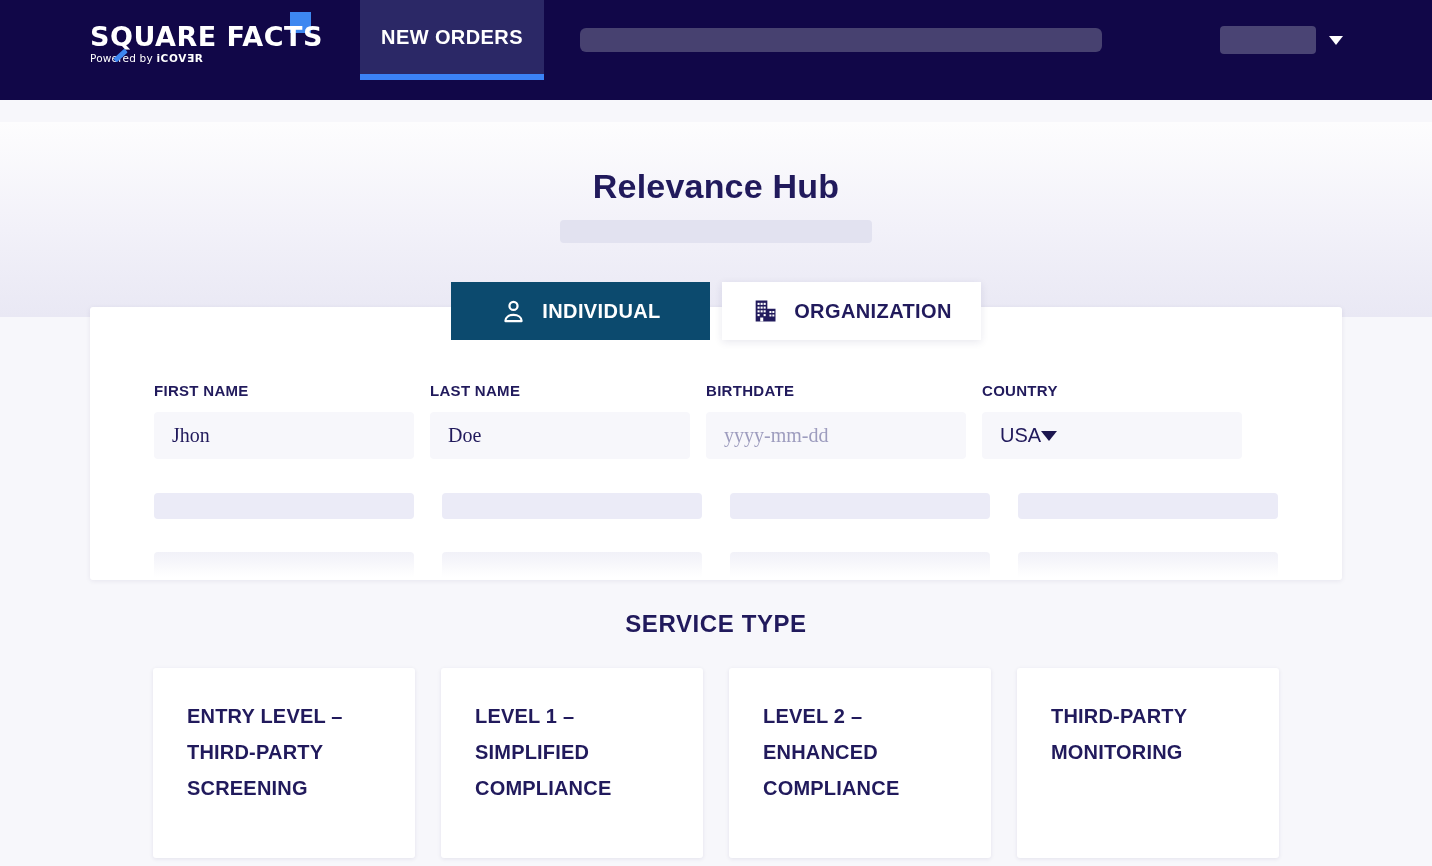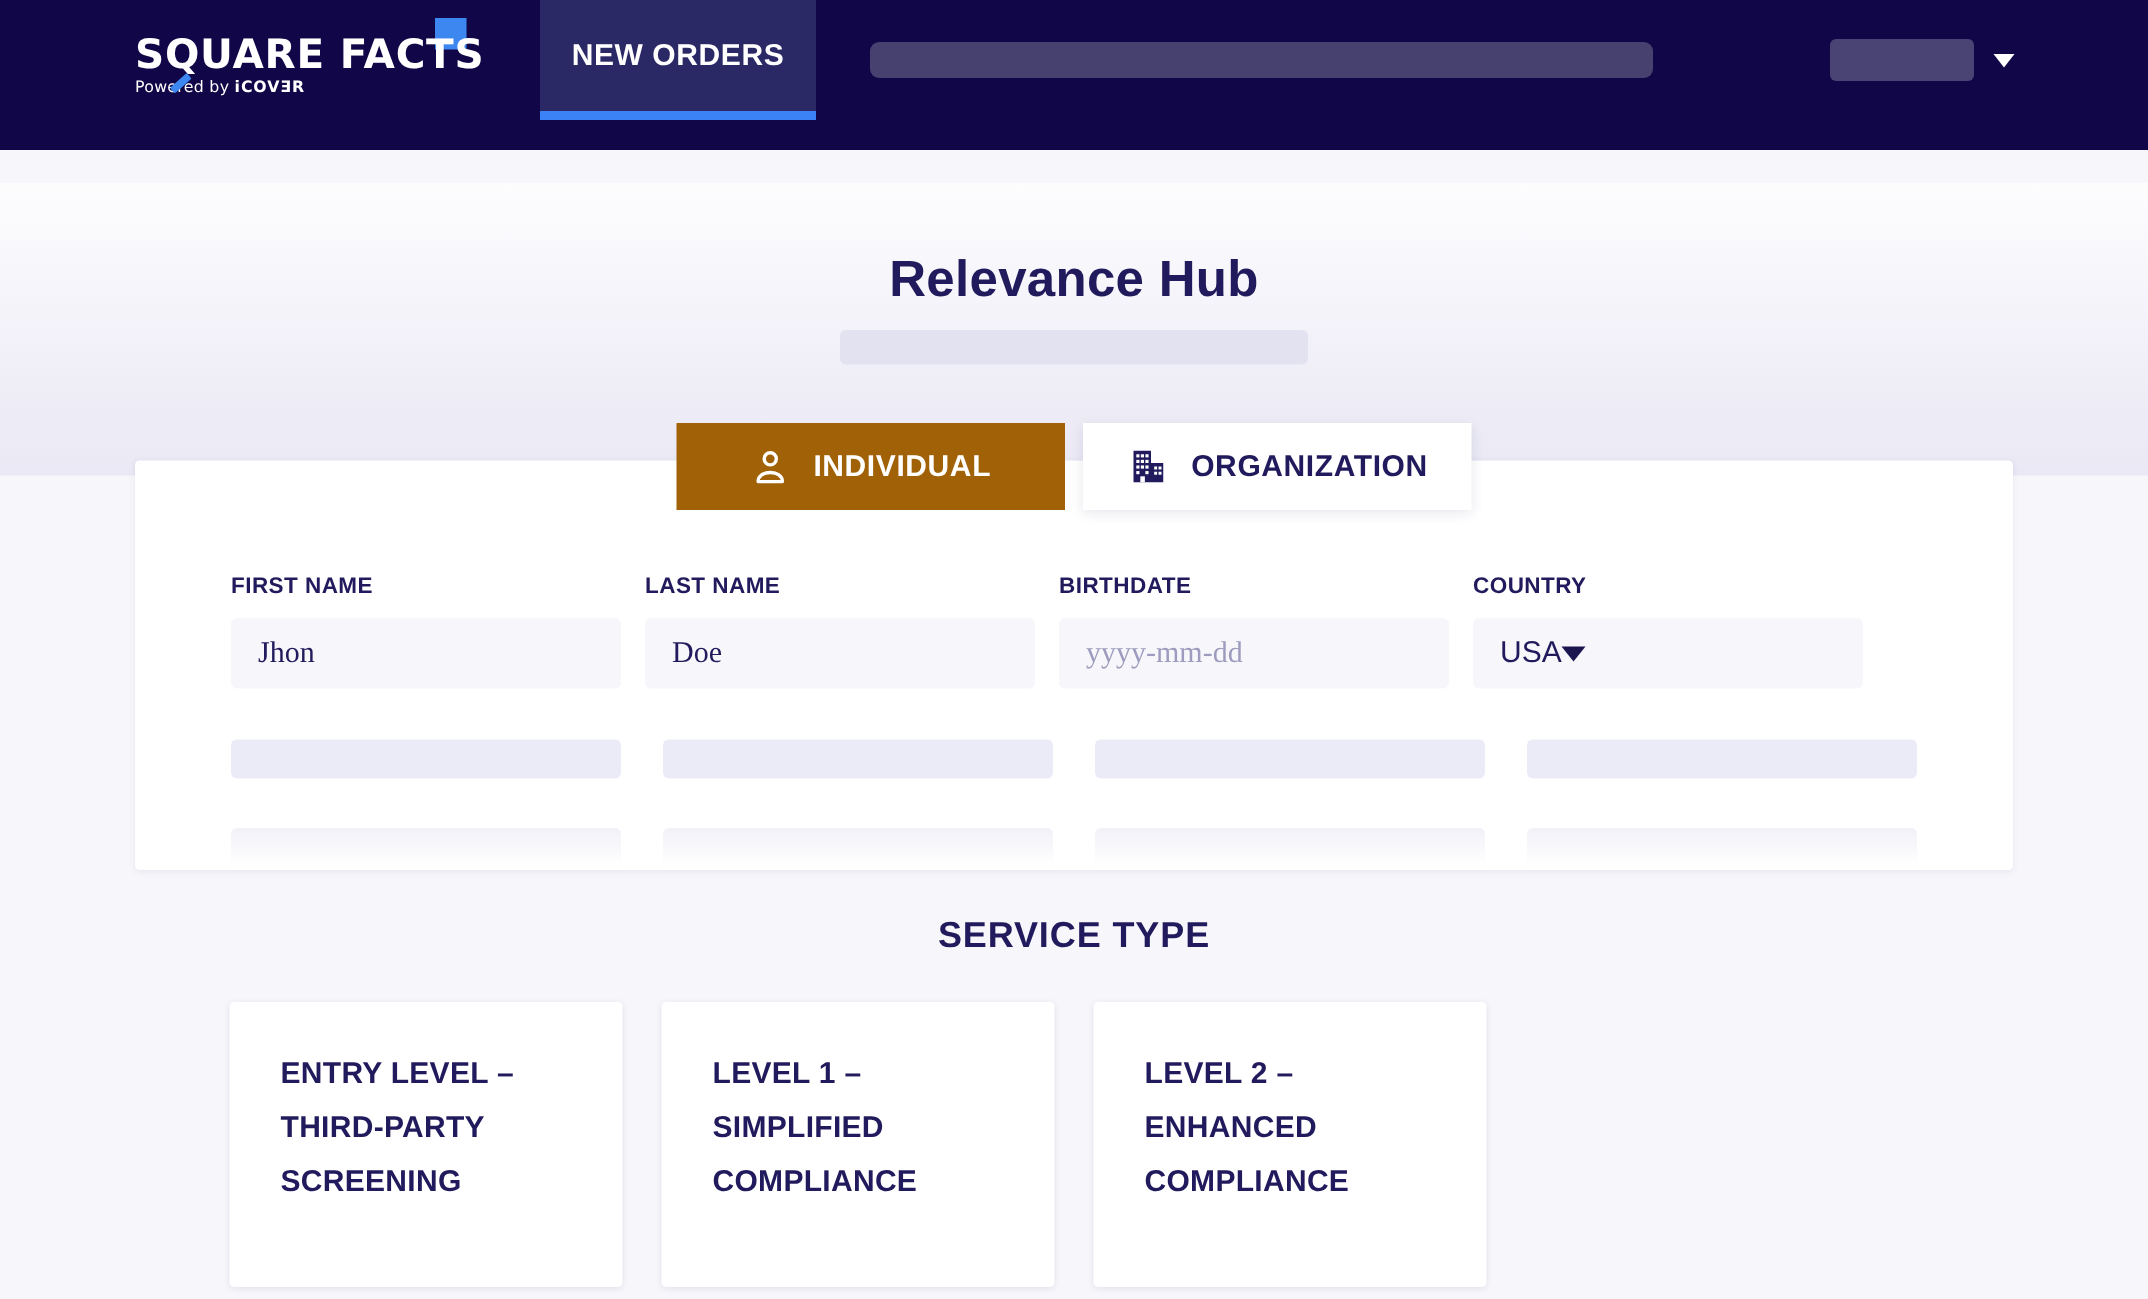--- a/index.html
+++ b/index.html
@@ -21,21 +21,21 @@
   .nav-caret { position:absolute; left:1329px; top:36px; width:0; height:0; border-left:7px solid transparent; border-right:7px solid transparent; border-top:9px solid #ffffff; cursor:pointer; }
 
   
   .hero { width:100%; height:195px; background:linear-gradient(180deg,#fdfdfe 0%,#f2f1f9 55%,#e9e8f4 100%); text-align:center; padding-top:43px;margin-top:22px; }
   .hero-title { color:#211a5c; font-size:34px; font-weight:800; line-height:42px; letter-spacing:0.2px; }
   .hero-sub { width:312px; height:23px; margin:13px auto 0; background:#e2e2f0; border-radius:4px; }
 
   
   .entity-tabs { position:relative; z-index:2; display:flex; justify-content:center; gap:12px; margin-top:-35px; }
   .etab { width:259px; height:58px; display:flex; align-items:center; justify-content:center; gap:15px; font-size:20px; font-weight:700; letter-spacing:0.4px; cursor:pointer; }
-  .etab.active { background:#a16207; color:#ffffff; }
+  .etab.active { background:#0c4a6e; color:#ffffff; }
   .etab.inactive { background:#ffffff; color:#211a5c; box-shadow:0 2px 8px rgba(32,26,92,0.10); }
   .etab svg { display:block; }
 
   
   .form-card { position:relative; z-index:1; width:1252px; height:273px; margin:-33px auto 0; background:#ffffff; border-radius:3px; box-shadow:0 1px 5px rgba(32,26,92,0.08); overflow:hidden; padding:75px 64px 0 64px; }
   .form-grid { display:grid; grid-template-columns:repeat(4,260px); column-gap:16px; }
   .f-label { color:#211a5c; font-size:15px; font-weight:700; letter-spacing:0.3px; margin-bottom:13px; }
   .f-input { width:260px; height:47px; background:#f7f7fb; border:none; border-radius:4px; padding:0 18px; font-family:Liberation Serif, serif; font-size:20px; color:#211a5c; outline:none; }
   .f-input::placeholder { color:#9d9cbe; opacity:1; }
   .f-select { width:260px; height:47px; background:#f7f7fb; border-radius:4px; padding:0 15px 0 18px; font-size:20px; color:#211a5c; display:flex; align-items:center; justify-content:flex-start; cursor:pointer; }
@@ -154,15 +154,18 @@
   <div class="service-cards">
     <div class="s-card">
       <div class="s-card-title">ENTRY LEVEL – THIRD-PARTY SCREENING</div>
     </div>
     <div class="s-card">
       <div class="s-card-title">LEVEL 1 – SIMPLIFIED COMPLIANCE</div>
     </div>
     <div class="s-card">
       <div class="s-card-title">LEVEL 2 – ENHANCED COMPLIANCE</div>
     </div>
+    <div class="s-card">
+      <div class="s-card-title">THIRD-PARTY MONITORING</div>
+    </div>
   </div>
 
 </div>
 
 </body></html>

